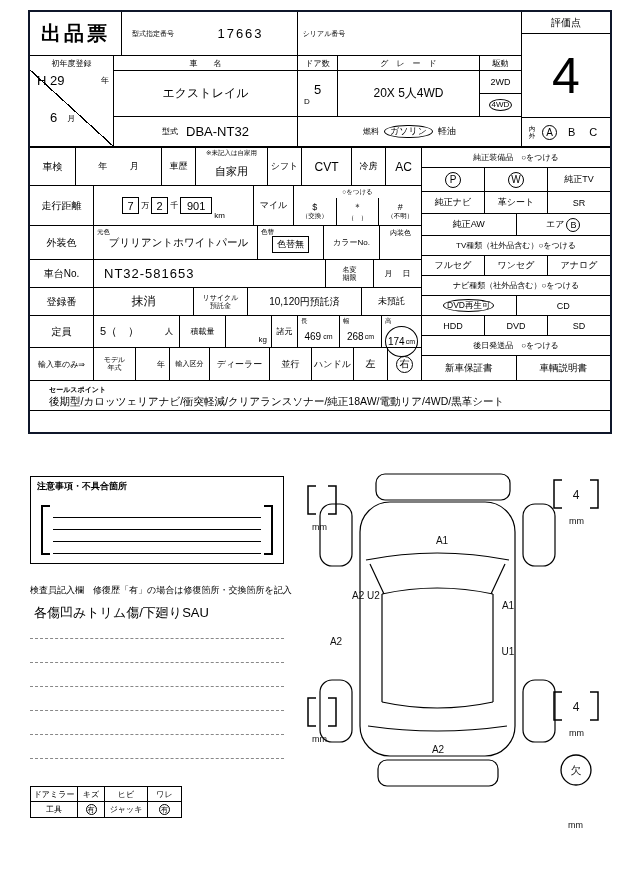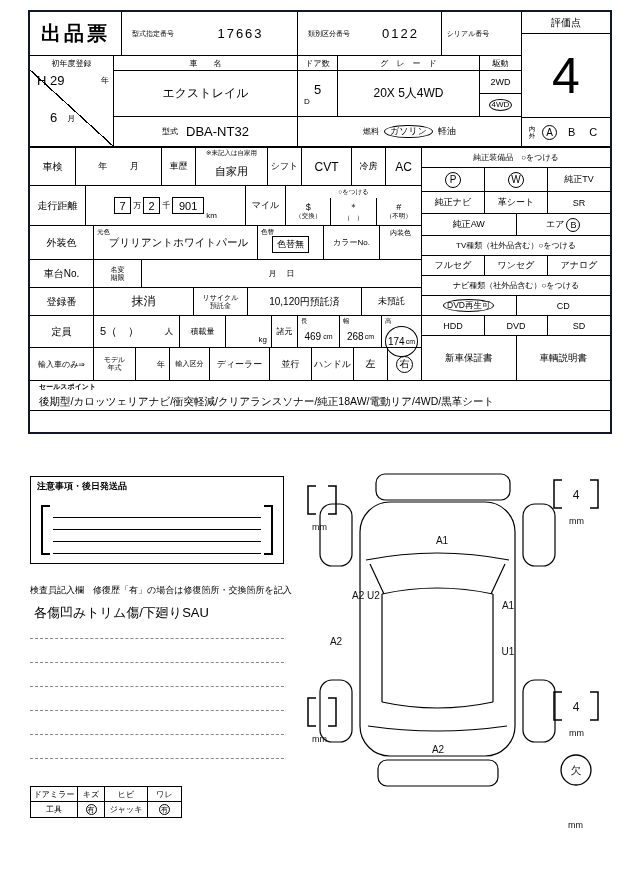--- a/index.html
+++ b/index.html
@@ -29,24 +29,20 @@
 
     <div class="fr bb2" style="height:136px">
       <div class="fc br" style="width:492px">
 
         <div class="fr bb" style="height:44px">
           <div class="cc br" style="width:92px;font-size:20px;font-weight:bold;letter-spacing:3px">出品票</div>
           <div class="fr br" style="width:176px">
             <div class="cc f7" style="width:62px;text-align:center">型式指定番号</div>
             <div class="cc f13" style="flex:1;letter-spacing:2px">17663</div>
           </div>
-          <div class="fr br" style="width:144px">
-            <div class="cc f7" style="width:62px;text-align:center">類別区分番号</div>
-            <div class="cc f13" style="flex:1;letter-spacing:2px">0122</div>
-          </div>
           <div class="fr" style="flex:1">
             <div class="cc f7" style="width:52px;text-align:center">シリアル番号</div>
             <div class="cc f11" style="flex:1"></div>
           </div>
         </div>
 
         <div class="fr" style="flex:1">
 
           <div class="fc br" style="width:84px">
             <div class="cc f8" style="height:14px">初年度登録</div>
@@ -128,21 +124,21 @@
             <div class="f6" style="text-align:center;padding-top:1px">※未記入は自家用</div>
             <div class="cc f11" style="flex:1">自家用</div>
           </div>
           <div class="cc f9 br" style="width:34px">シフト</div>
           <div class="cc f12 br" style="width:50px">CVT</div>
           <div class="cc f9 br" style="width:34px">冷房</div>
           <div class="cc f12" style="flex:1">AC</div>
         </div>
 
         <div class="fr bb" style="height:40px">
-          <div class="cc f10 br" style="width:56px">走行距離</div>
+          <div class="cc f10 br" style="width:64px">走行距離</div>
           <div class="fr br cc" style="width:160px;gap:2px">
             <span class="dbox">7</span>
             <span class="f8">万</span>
             <span class="dbox">2</span>
             <span class="f8">千</span>
             <span class="dbox" style="min-width:32px">901</span>
             <span class="f8" style="align-self:flex-end;padding-bottom:5px">km</span>
           </div>
           <div class="cc f9 br" style="width:40px">マイル</div>
           <div class="fc" style="flex:1">
@@ -177,20 +173,21 @@
               </div>
           </div>
           <div class="cc f8 br" style="width:56px">カラーNo.</div>
           <div class="fc" style="flex:1">
             <div class="f7" style="text-align:center;padding-top:2px">内装色</div>
           </div>
         </div>
 
         <div class="fr bb" style="height:28px">
           <div class="cc f10 br" style="width:64px">車台No.</div>
+          <div class="br fr" style="width:232px;align-items:center;padding-left:10px;font-size:13px;letter-spacing:1px">NT32-581653</div>
           <div class="fc cc f7 br" style="width:48px;line-height:8px">
             <span>名変</span>
             <span>期限</span>
           </div>
           <div class="fr cc" style="flex:1;gap:10px">
             <span class="f8">月</span>
             <span class="f8">日</span>
           </div>
         </div>
 
@@ -295,36 +292,37 @@
           <div class="cc br" style="flex:1">
               <span class="oval" style="font-size:8.5px;padding:0 3px">DVD再生可</span>
             </div>
           <div class="cc f9" style="flex:1">CD</div>
         </div>
         <div class="fr bb" style="height:20px">
           <div class="cc f9 br" style="flex:1">HDD</div>
           <div class="cc f9 br" style="flex:1">DVD</div>
           <div class="cc f9" style="flex:1">SD</div>
         </div>
+        <div class="cc f8 bb" style="height:20px">後日発送品　○をつける</div>
         <div class="fr" style="flex:1">
           <div class="cc br" style="flex:1;font-size:9.5px">新車保証書</div>
           <div class="cc" style="flex:1;font-size:9.5px">車輌説明書</div>
         </div>
       </div>
     </div>
 
-    <div class="fc bb" style="height:30px;padding:1px 9px;justify-content:space-between">
+    <div class="fc bb" style="height:30px;padding:1px 19px;justify-content:flex-end">
       <div class="f7" style="font-weight:bold">セールスポイント</div>
       <div style="font-size:10.5px">後期型/カロッツェリアナビ/衝突軽減/クリアランスソナー/純正18AW/電動リア/4WD/黒革シート</div>
     </div>
     <div style="height:21px"></div>
   </div>
 
   <div class="abs" style="left:30px;top:476px;width:254px;height:88px;border:1.5px solid #000">
-    <div class="abs f9" style="left:6px;top:3px;font-weight:bold">注意事項・後日発送品</div>
+    <div class="abs f9" style="left:6px;top:3px;font-weight:bold">注意事項・不具合箇所</div>
     <div class="abs" style="left:10px;top:28px;width:9px;height:50px;border-left:2px solid #000;border-top:2px solid #000;border-bottom:2px solid #000"></div>
     <div class="abs" style="right:10px;top:28px;width:9px;height:50px;border-right:2px solid #000;border-top:2px solid #000;border-bottom:2px solid #000"></div>
     <div class="abs" style="left:22px;right:22px;top:40px;border-top:1px solid #000"></div>
     <div class="abs" style="left:22px;right:22px;top:52px;border-top:1px solid #000"></div>
     <div class="abs" style="left:22px;right:22px;top:64px;border-top:1px solid #000"></div>
     <div class="abs" style="left:22px;right:22px;top:76px;border-top:1px solid #000"></div>
   </div>
 
   <div class="abs f9" style="left:30px;top:584px;width:270px">検査員記入欄　修復歴「有」の場合は修復箇所・交換箇所を記入</div>
   <div class="abs f13" style="left:34px;top:604px;width:260px">各傷凹みトリム傷/下廻りSAU</div>

